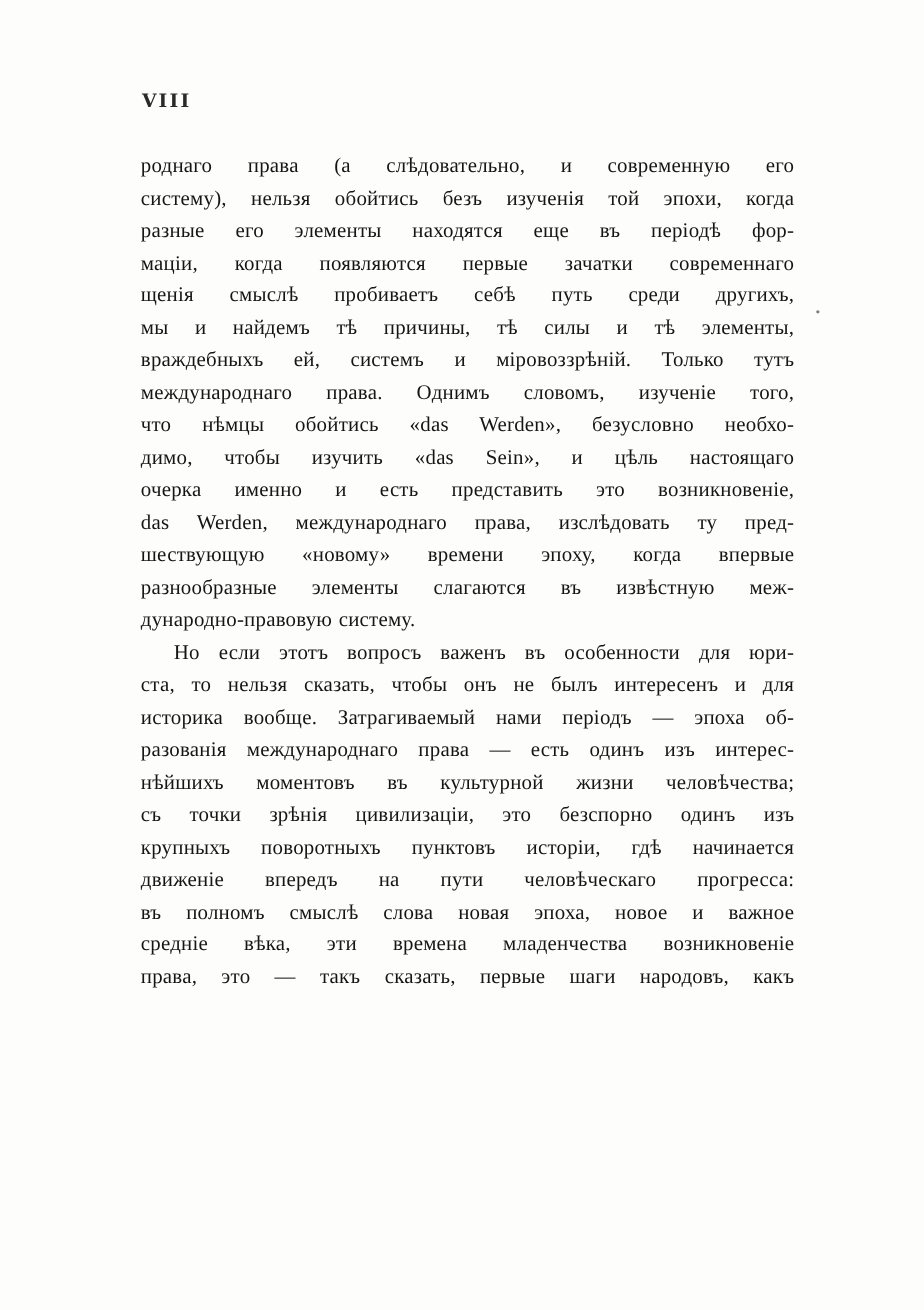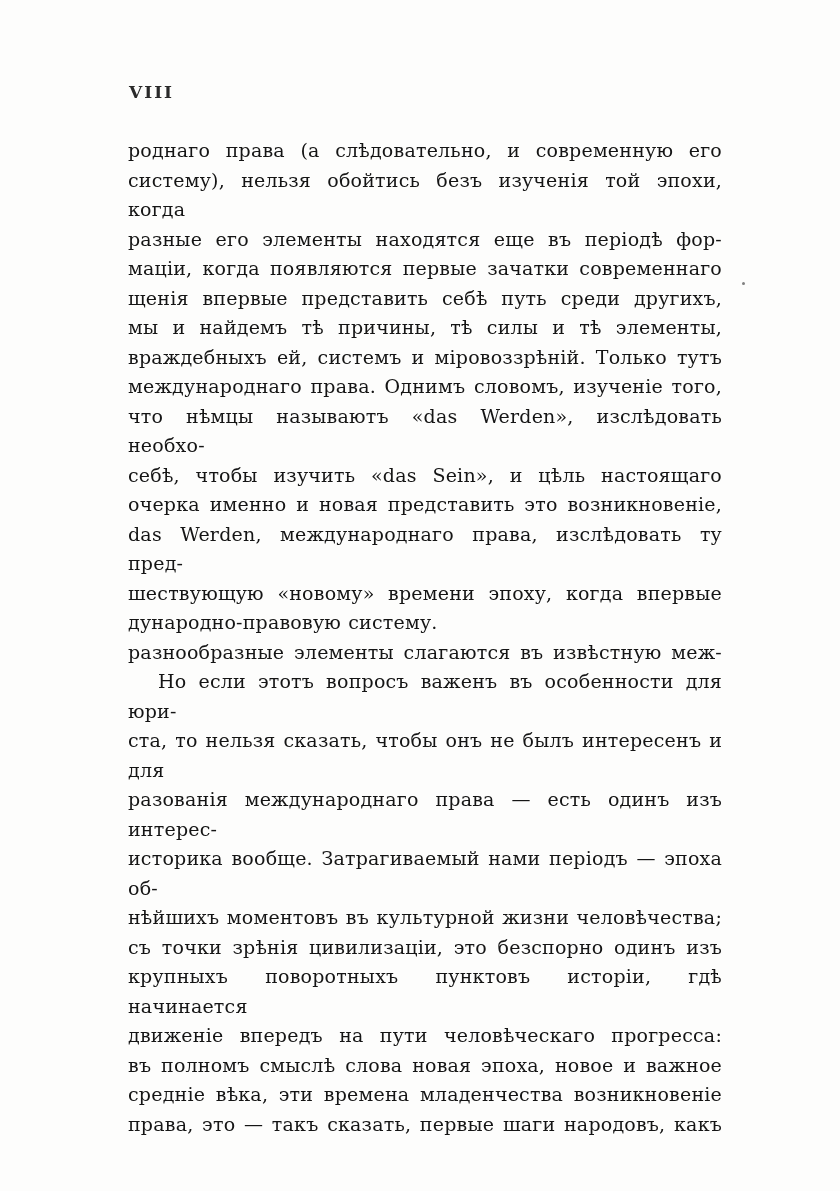--- a/index.html
+++ b/index.html
@@ -29,20 +29,21 @@
   }
   .text-block {
     position: absolute;
     left: 128px;
     top: 136px;
     width: 594px;
   }
   .paragraph {
     margin: 0;
     padding: 0;
+    font-family: Liberation Serif, serif;
   }
   .line {
     font-size: 19px;
     line-height: 29.5px;
     text-align: justify;
     text-align-last: justify;
     letter-spacing: 0.2px;
     word-spacing: 1px;
     white-space: normal;
   }
@@ -68,37 +69,37 @@
 
 <div class="scan-page">
   <div class="page-number">VIII</div>
 
   <div class="text-block">
       <div class="paragraph">
         <div class="line">роднаго права (а слѣдовательно, и современную его</div>
         <div class="line">систему), нельзя обойтись безъ изученія той эпохи, когда</div>
         <div class="line">разные его элементы находятся еще въ періодѣ фор-</div>
         <div class="line">маціи, когда появляются первые зачатки современнаго</div>
-        <div class="line">щенія впервые представить себѣ путь среди другихъ,</div>
+        <div class="line">щенія смыслѣ пробиваетъ себѣ путь среди другихъ,</div>
         <div class="line">мы и найдемъ тѣ причины, тѣ силы и тѣ элементы,</div>
         <div class="line">враждебныхъ ей, системъ и міровоззрѣній. Только тутъ</div>
         <div class="line">международнаго права. Однимъ словомъ, изученіе того,</div>
-        <div class="line">что нѣмцы называютъ «das Werden», изслѣдовать необхо-</div>
-        <div class="line">себѣ, чтобы изучить «das Sein», и цѣль настоящаго</div>
-        <div class="line">очерка именно и новая представить это возникновеніе,</div>
+        <div class="line">что нѣмцы обойтись «das Werden», безусловно необхо-</div>
+        <div class="line">димо, чтобы изучить «das Sein», и цѣль настоящаго</div>
+        <div class="line">очерка именно и есть представить это возникновеніе,</div>
         <div class="line">das Werden, международнаго права, изслѣдовать ту пред-</div>
         <div class="line">шествующую «новому» времени эпоху, когда впервые</div>
+        <div class="line">разнообразные элементы слагаются въ извѣстную меж-</div>
         <div class="line lastline">дународно-правовую систему.</div>
-        <div class="line">разнообразные элементы слагаются въ извѣстную меж-</div>
       </div>
       <div class="paragraph">
         <div class="line indent">Но если этотъ вопросъ важенъ въ особенности для юри-</div>
         <div class="line">ста, то нельзя сказать, чтобы онъ не былъ интересенъ и для</div>
+        <div class="line">историка вообще. Затрагиваемый нами періодъ — эпоха об-</div>
         <div class="line">разованія международнаго права — есть одинъ изъ интерес-</div>
-        <div class="line">историка вообще. Затрагиваемый нами періодъ — эпоха об-</div>
         <div class="line">нѣйшихъ моментовъ въ культурной жизни человѣчества;</div>
         <div class="line">съ точки зрѣнія цивилизаціи, это безспорно одинъ изъ</div>
         <div class="line">крупныхъ поворотныхъ пунктовъ исторіи, гдѣ начинается</div>
         <div class="line">движеніе впередъ на пути человѣческаго прогресса:</div>
         <div class="line">въ полномъ смыслѣ слова новая эпоха, новое и важное</div>
         <div class="line">средніе вѣка, эти времена младенчества возникновеніе</div>
         <div class="line">права, это — такъ сказать, первые шаги народовъ, какъ</div>
       </div>
     </div>
 

